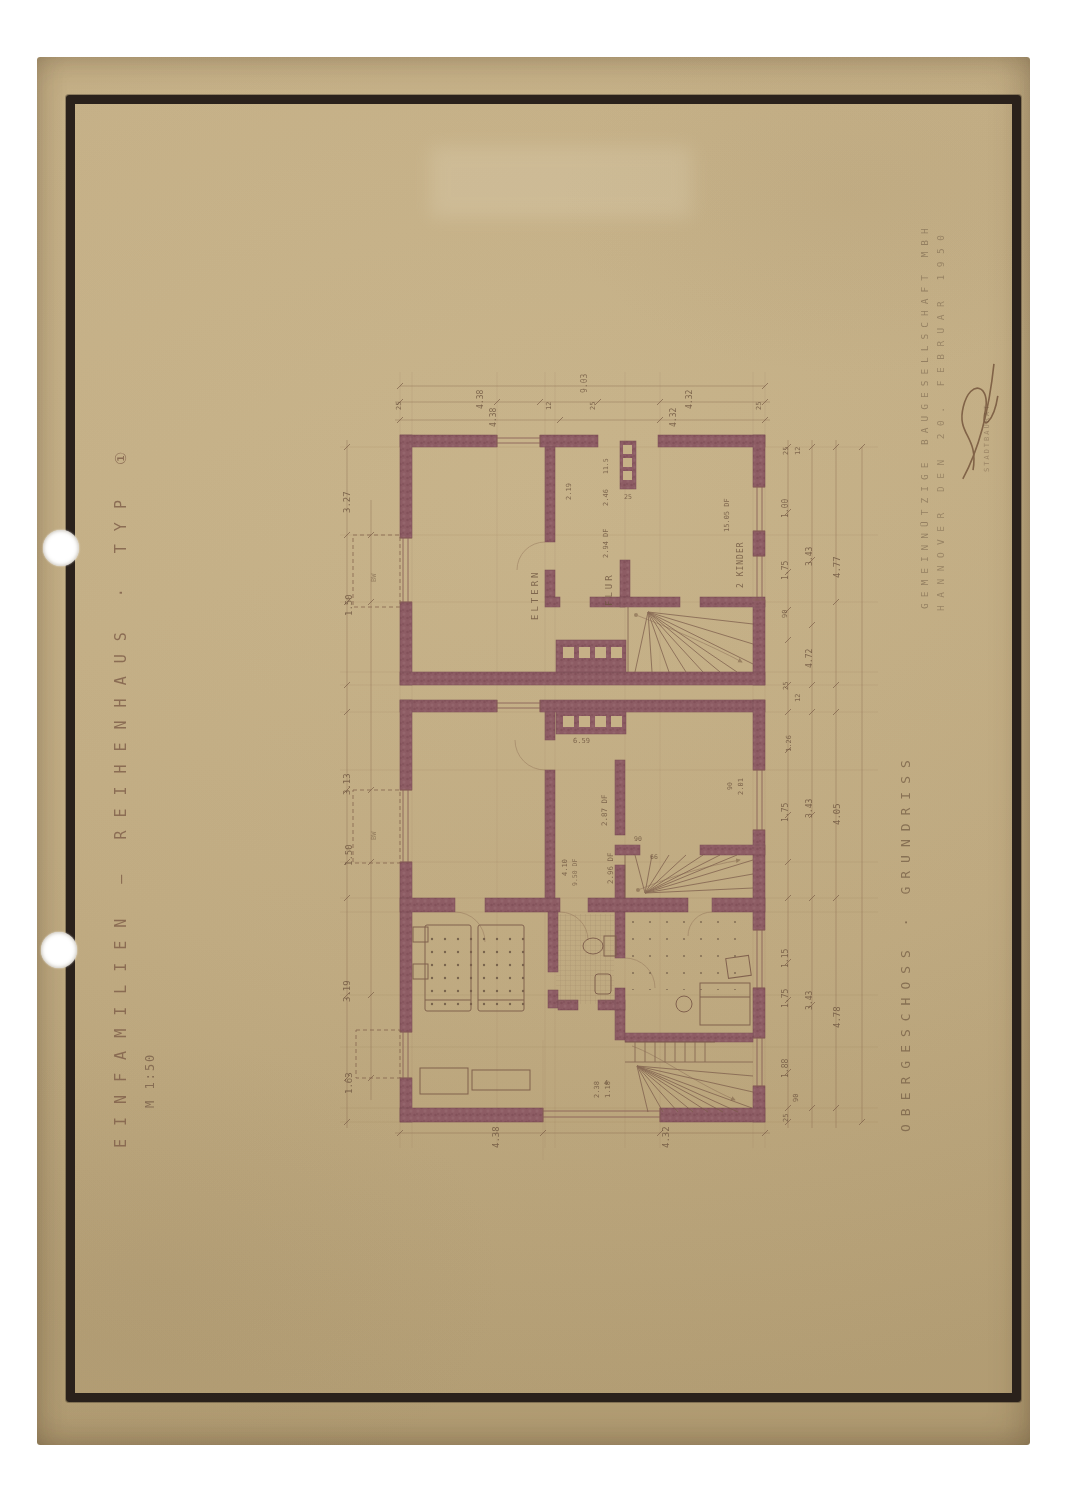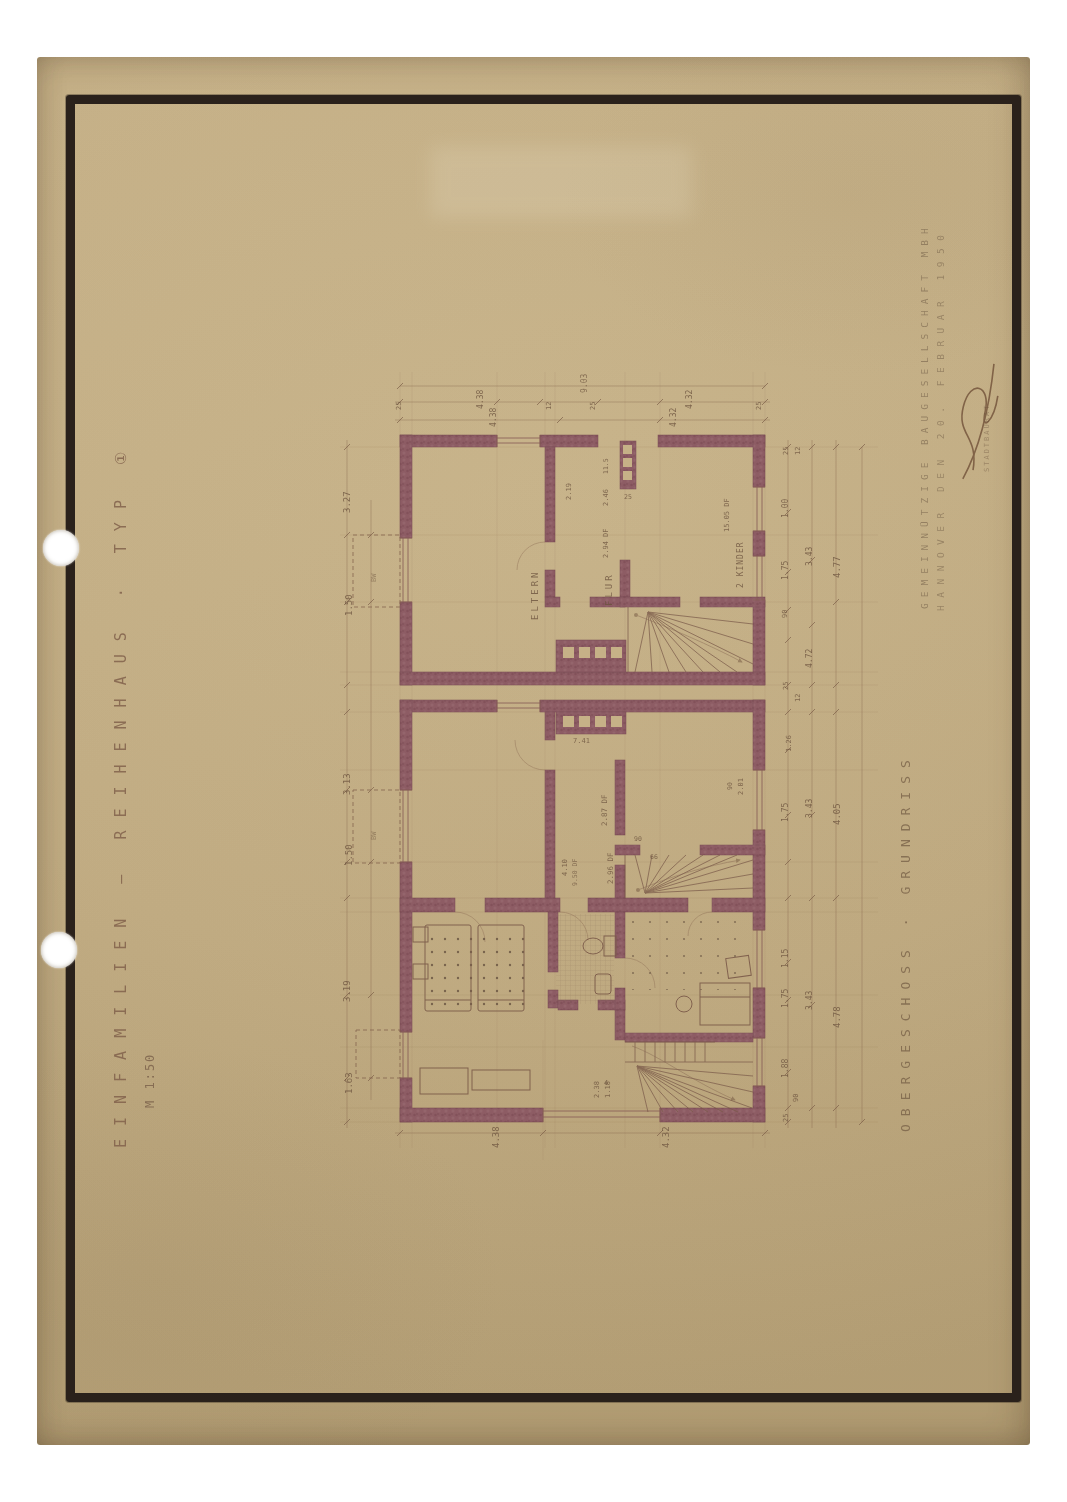--- a/index.html
+++ b/index.html
@@ -283,21 +283,21 @@
       <span class="ann" style="left: 605px; top: 1098px; font-size: 7px; transform: rotate(-90deg);">1.18</span>
       <span class="ann" style="left: 531px; top: 620px; font-size: 9px; transform: rotate(-90deg); letter-spacing: 3px;">ELTERN</span>
       <span class="ann" style="left: 605px; top: 606px; font-size: 9px; transform: rotate(-90deg); letter-spacing: 3px;">FLUR</span>
       <span class="ann" style="left: 737px; top: 588px; font-size: 8px; transform: rotate(-90deg); letter-spacing: 1px;">2 KINDER</span>
       <span class="ann" style="left: 724px; top: 532px; font-size: 7px; transform: rotate(-90deg);">15.05 DF</span>
       <span class="ann" style="left: 566px; top: 500px; font-size: 7px; transform: rotate(-90deg);">2.19</span>
       <span class="ann" style="left: 603px; top: 474px; font-size: 6.5px; transform: rotate(-90deg);">11.5</span>
       <span class="ann" style="left: 603px; top: 506px; font-size: 7px; transform: rotate(-90deg);">2.46</span>
       <span class="ann" style="left: 603px; top: 558px; font-size: 7px; transform: rotate(-90deg);">2.94 DF</span>
       <span class="ann" style="left: 624px; top: 494px; font-size: 6.5px; transform: rotate(0deg);">25</span>
-      <span class="ann" style="left: 573px; top: 738px; font-size: 7px; transform: rotate(0deg);">7.41</span>
+      <span class="ann" style="left: 573px; top: 738px; font-size: 7px; transform: rotate(0deg);">6.59</span>
       <span class="ann" style="left: 601px; top: 826px; font-size: 7.5px; transform: rotate(-90deg);">2.87 DF</span>
       <span class="ann" style="left: 607px; top: 884px; font-size: 7.5px; transform: rotate(-90deg);">2.96 DF</span>
       <span class="ann" style="left: 562px; top: 876px; font-size: 7px; transform: rotate(-90deg);">4.10</span>
       <span class="ann" style="left: 572px; top: 886px; font-size: 6.5px; transform: rotate(-90deg); opacity: 0.7;">9.50 DF</span>
       <span class="ann" style="left: 634px; top: 836px; font-size: 6.5px; transform: rotate(0deg);">90</span>
       <span class="ann" style="left: 650px; top: 854px; font-size: 6.5px; transform: rotate(0deg);">66</span>
       <span class="ann" style="left: 727px; top: 790px; font-size: 6.5px; transform: rotate(-90deg);">90</span>
       <span class="ann" style="left: 738px; top: 795px; font-size: 7px; transform: rotate(-90deg);">2.01</span>
       <span class="ann" style="left: 604px; top: 1080px; font-size: 7px; transform: rotate(0deg);">4</span>
       <span class="ann" style="left: 984px; top: 472px; font-size: 7px; transform: rotate(-90deg); letter-spacing: 2px; opacity: 0.45;">STADTBAURAT</span>

